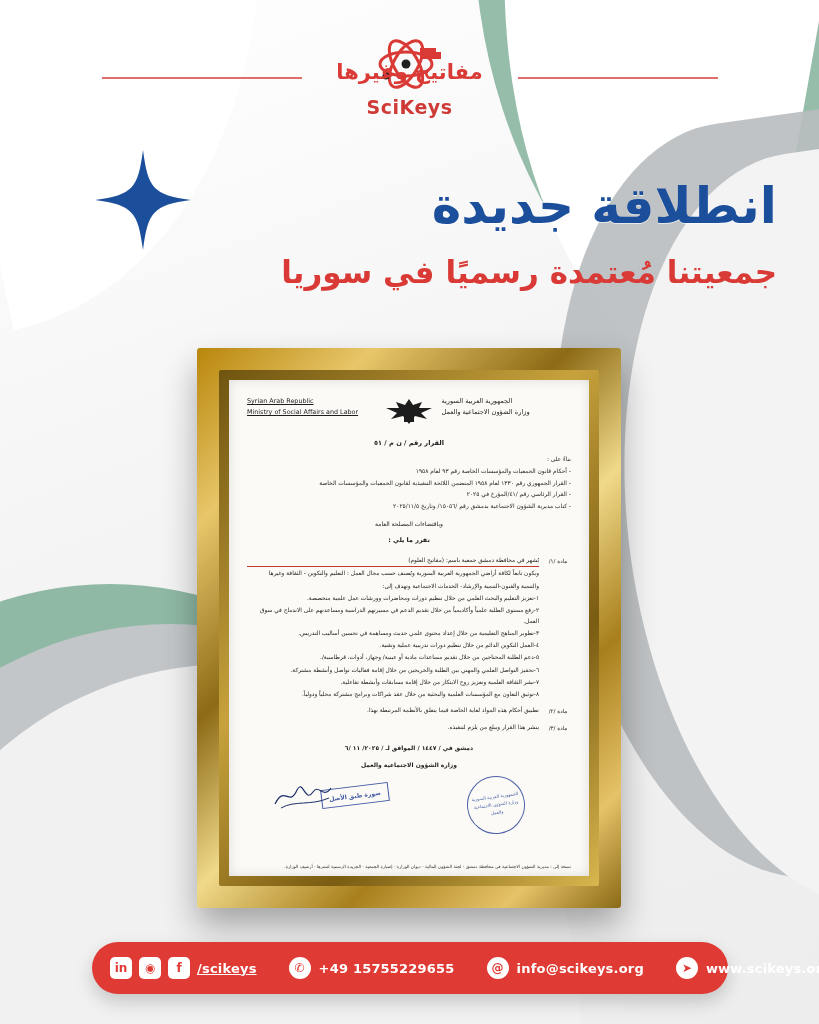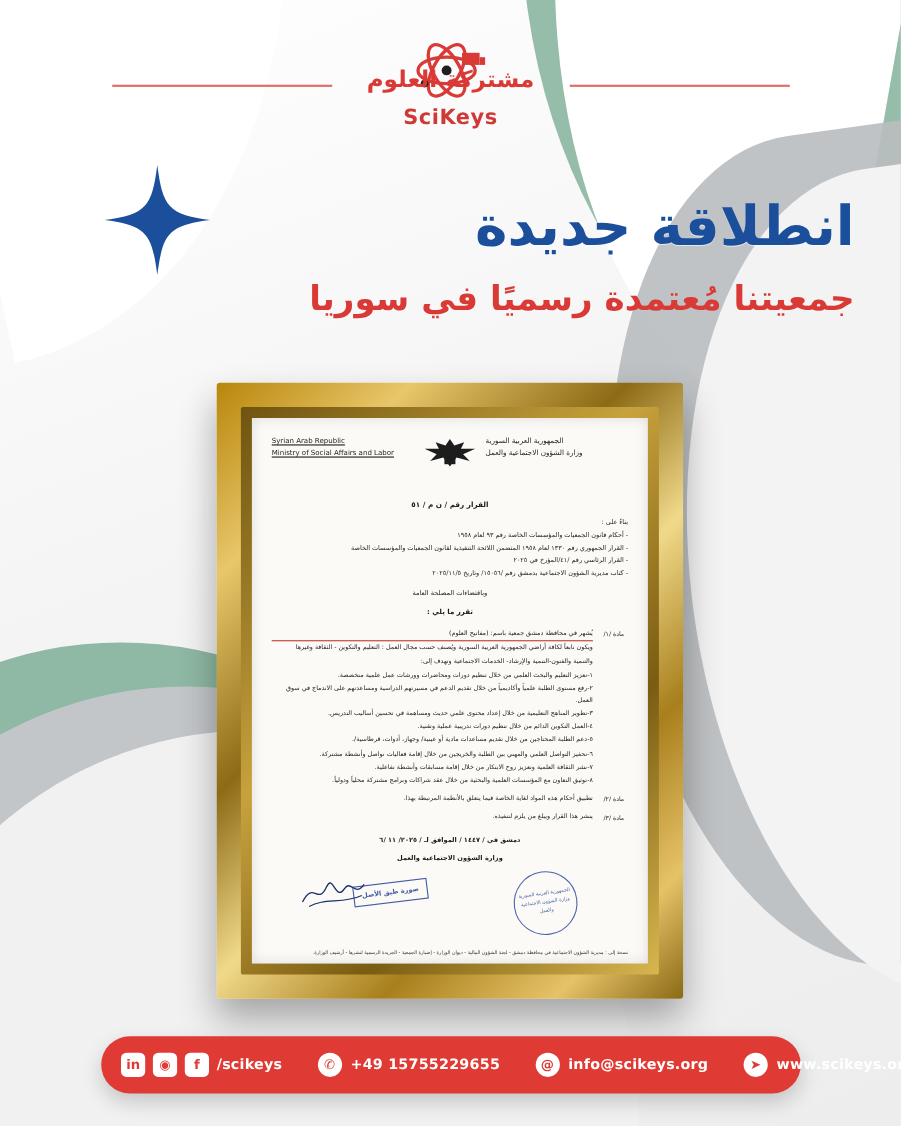--- a/index.html
+++ b/index.html
@@ -145,21 +145,21 @@
     overflow: hidden;
     box-shadow: inset 0 0 12px rgba(0,0,0,.12);
   }
 
   .doc-head { display: flex; justify-content: space-between; align-items: flex-start; }
   .doc-head .side { width: 40%; }
   .doc-head .side.en { text-align: left; direction: ltr; font-size: 6.4px; line-height: 1.7; text-decoration: underline; }
   .doc-head .side.ar { text-align: left; font-size: 6.6px; line-height: 1.7; font-weight: 400; }
   .eagle { width: 60px; text-align: center; }
 
-  .doc-decree { text-align: center; margin-top: 23px; font-size: 6.6px; font-weight: 700; }
+  .doc-decree { text-align: center; margin-top: 8px; font-size: 6.6px; font-weight: 700; }
   .doc-minister { text-align: right; margin-top: 10px; font-size: 6.4px; font-weight: 700; }
   .doc-block { margin-top: 4px; font-size: 5.9px; }
   .doc-block div { margin-bottom: 1px; }
   .doc-approve { text-align: center; margin-top: 6px; font-size: 6px; }
   .doc-decides { text-align: center; margin-top: 6px; font-size: 6.4px; font-weight: 700; letter-spacing: 1px; }
 
   .articles { margin-top: 8px; }
   .article-row { display: flex; gap: 6px; align-items: flex-start; margin-bottom: 4px; }
   .article-no { flex: 0 0 26px; font-size: 5.6px; text-align: center; padding-top: 1px; }
   .article-body { flex: 1; font-size: 5.8px; }
@@ -205,21 +205,21 @@
   .f-seg { display: flex; align-items: center; gap: 8px; padding: 0 16px; height: 100%; }
   .f-sep { width: 1px; height: 24px; background: rgba(255,255,255,.45); }
   .f-text { font-size: 13px; font-weight: 700; letter-spacing: .2px; white-space: nowrap; }
   .f-ico {
     width: 22px; height: 22px; border-radius: 5px;
     display: inline-flex; align-items: center; justify-content: center;
     background: #fff; color: #e03a34; font-size: 12px; font-weight: 700;
     flex: 0 0 auto;
   }
   .f-ico.circle { border-radius: 50%; }
-  .socials { display: flex; align-items: center; gap: 7px; padding-left: 18px; }
+  .socials { display: flex; align-items: center; gap: 7px; padding-left: 18px; text-decoration: underline; }
 </style>
 </head>
 <body>
 
 <div id="poster">
 
   <div class="swoosh sw-green-top"></div>
   <div class="swoosh sw-white-top"></div>
   <div class="swoosh sw-grey-right"></div>
   <div class="swoosh sw-white-right"></div>
@@ -235,21 +235,21 @@
         <svg width="96" height="56" viewBox="0 0 96 56">
           <ellipse cx="44" cy="26" rx="26" ry="12" fill="none" stroke="#d93a36" stroke-width="3"></ellipse>
           <ellipse cx="44" cy="26" rx="26" ry="12" fill="none" stroke="#d93a36" stroke-width="3" transform="rotate(60 44 26)"></ellipse>
           <ellipse cx="44" cy="26" rx="26" ry="12" fill="none" stroke="#d93a36" stroke-width="3" transform="rotate(120 44 26)"></ellipse>
           <circle cx="44" cy="26" r="4.5" fill="#1f1f1f"></circle>
           <circle cx="24" cy="38" r="3.5" fill="#1f1f1f"></circle>
           <rect x="58" y="10" width="16" height="11" fill="#d93a36"></rect>
           <rect x="74" y="14" width="5" height="7" fill="#d93a36"></rect>
         </svg>
       </div>
-      <div class="brand-ar">مشتركة العلوم</div>
+      <div class="brand-ar">مفاتيح وغيرها</div>
       <div class="brand-en">SciKeys</div>
     </div>
     <div class="rule right"></div>
   </div>
 
   <div class="sparkle">
     <svg width="96" height="100" viewBox="0 0 96 100">
       <path d="M48 0 C53 38 58 45 96 50 C58 55 53 62 48 100 C43 62 38 55 0 50 C38 45 43 38 48 0 Z" fill="#1b4f9c"></path>
     </svg>
   </div>

